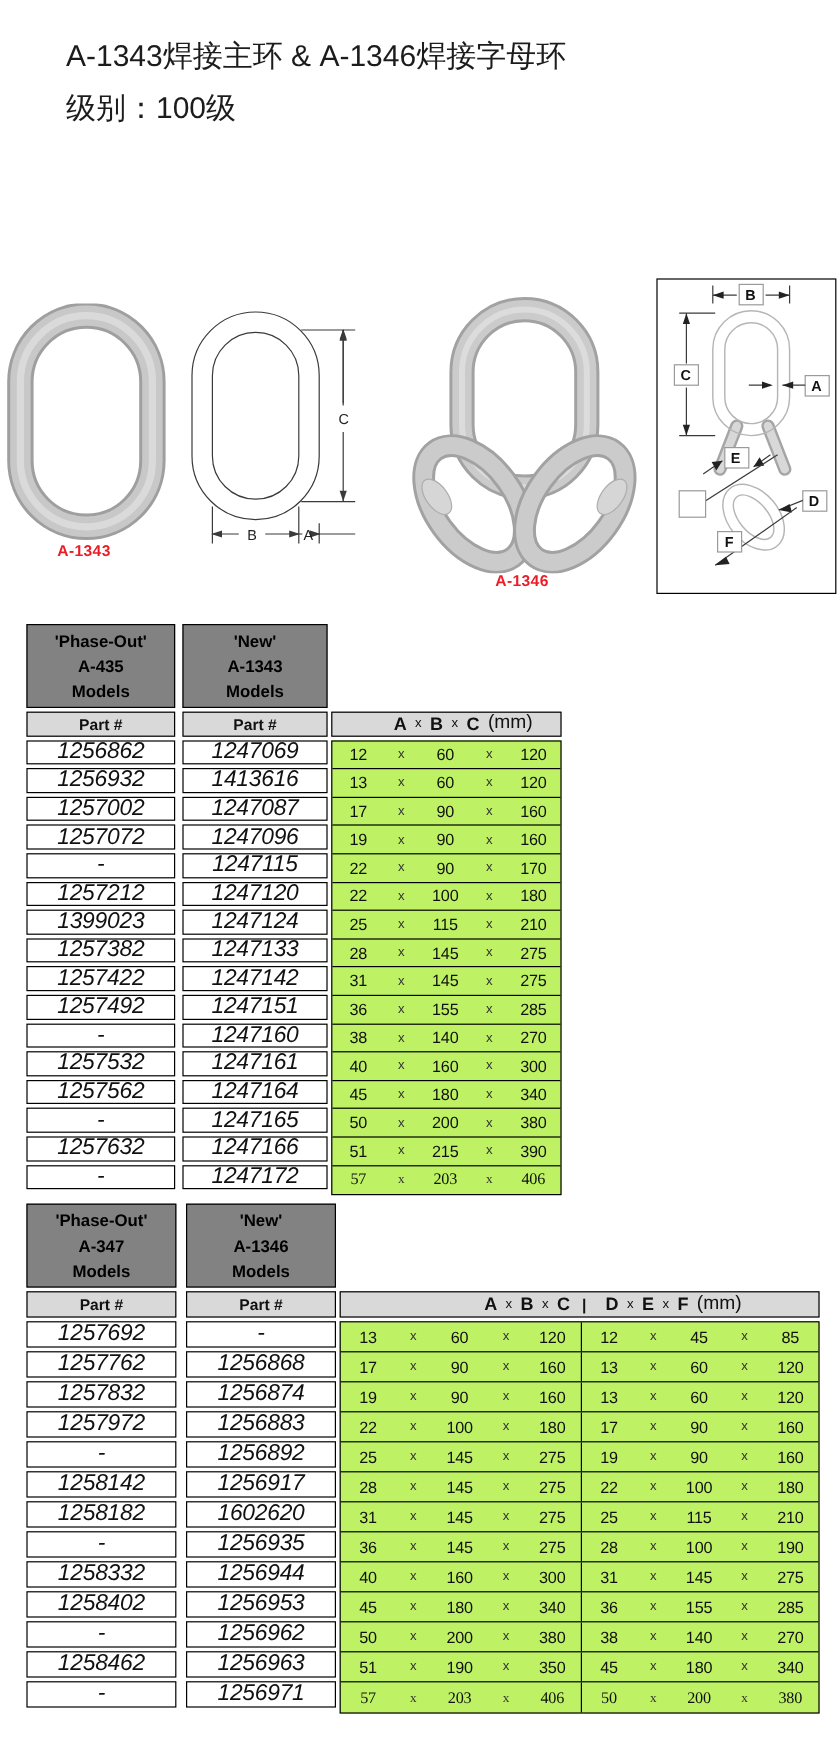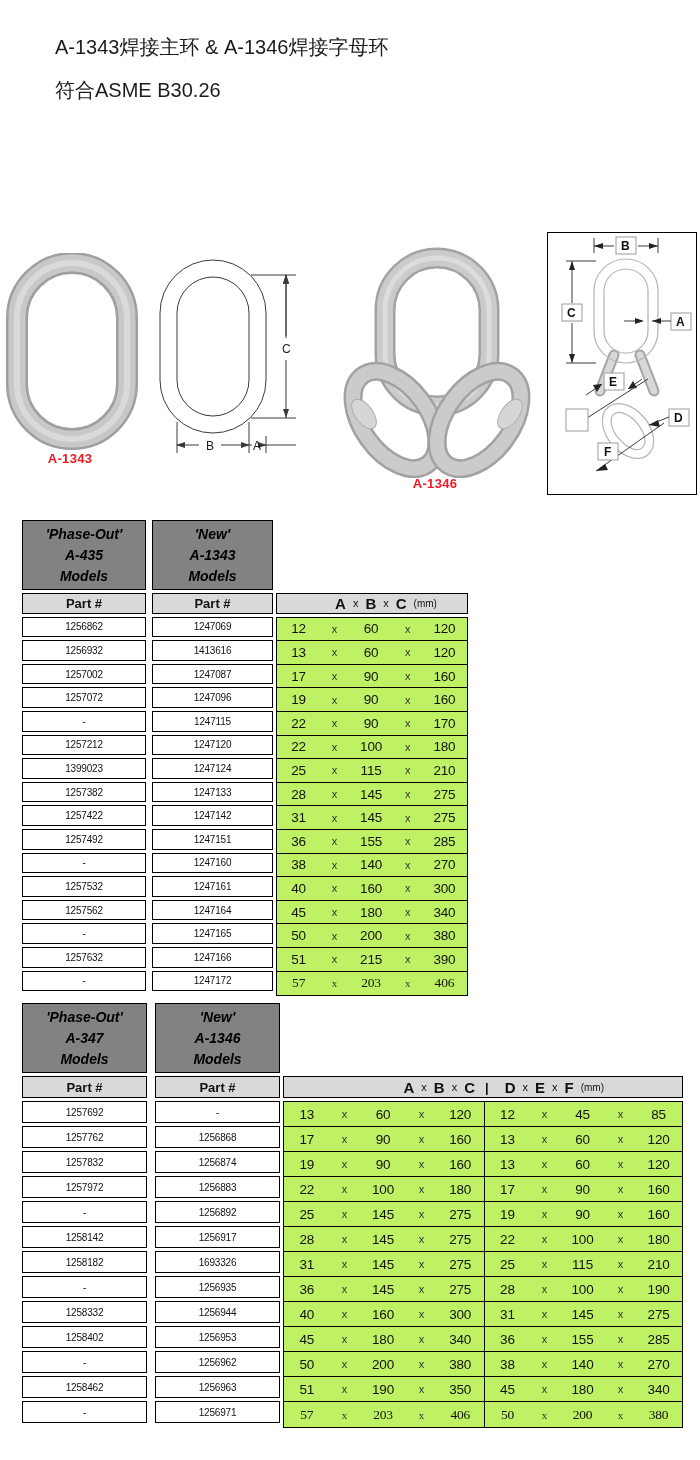--- a/index.html
+++ b/index.html
@@ -3,21 +3,21 @@
 <meta charset="utf-8">
 <style>
   html,body{margin:0;padding:0;}
   body{
     width:700px;height:1460px;position:relative;background:#ffffff;
     font-family:"Liberation Sans","DejaVu Sans",sans-serif;color:#111;
     overflow:hidden;
   }
   
   .title-block{position:absolute;left:55px;top:26px;}
-  .title-line{font-size:20px;line-height:43px;color:#1c1c1c;white-space:nowrap;}
+  .title-line{font-size:25px;line-height:43px;color:#1c1c1c;white-space:nowrap;}
   
   .fig{position:absolute;}
   .fig-label{
     position:absolute;font-weight:bold;font-size:13px;letter-spacing:.3px;
     color:#ed1c24;text-align:center;
   }
   .diagram-frame{
     position:absolute;left:547px;top:232px;width:148px;height:261px;
     border:1px solid #000;background:#fff;
   }
@@ -31,70 +31,70 @@
   #table1 .b-dims{width:192px;margin-left:3px;}
   #table2 .b-old{width:125px;}
   #table2 .b-new{width:125px;margin-left:8px;}
   #table2 .b-dims{width:400px;margin-left:3px;}
   .cellbox{
     box-sizing:border-box;border:1px solid #000;background:#fff;
     display:flex;align-items:center;justify-content:center;
   }
   .model-header{
     height:var(--hdrh);margin-bottom:3px;background:var(--hdr-dark,#828282);
-    flex-direction:column;font-weight:bold;font-size:14px;line-height:21px;color:#000;font-style:italic;
+    flex-direction:column;font-weight:bold;font-size:14px;line-height:21px;color:#000;
   }
   .spacer{height:calc(var(--hdrh) + 3px);}
   .part-head,.dims-head{
     height:calc(var(--pitch) - 3px);margin-bottom:3px;
     background:var(--hdr-light,#d9d9d9);font-weight:bold;font-size:13px;
   }
   .part-cell{
     height:calc(var(--pitch) - 3px);margin-bottom:3px;
-    font-size:10px;letter-spacing:-0.2px;
+    font-size:19px;letter-spacing:-0.2px;font-style:italic;
   }
   .dims-grid{border:1px solid #000;background:#bef264;}
   .dim-row{
     box-sizing:border-box;height:var(--pitch);border-bottom:1px solid #000;
     display:flex;align-items:stretch;
   }
   .dim-row:last-child{border-bottom:none;font-family:Liberation Serif, serif;}
   .dim-cells{
     flex:1;display:grid;grid-template-columns:1.15fr .75fr 1.2fr .75fr 1.2fr;
     align-items:center;text-align:center;
   }
   .dim-cells .num{font-size:13.5px;letter-spacing:-0.2px;color:#111;}
   .dim-cells .sep{font-size:11px;color:#333;}
   .half-abc{width:201px;border-right:1px solid #000;box-sizing:border-box;display:flex;}
   .half-def{flex:1;display:flex;}
   
   .dims-head{justify-content:center;gap:7px;}
   .dims-head .ltr{font-weight:bold;font-size:15px;}
   .dims-head .sx{font-weight:normal;font-size:11px;}
-  .dims-head .unit{font-weight:normal;font-size:10px;}
+  .dims-head .unit{font-weight:normal;font-size:16px;}
   #table1 .dims-head{padding-left:28px;justify-content:center;}
   .dh2{display:flex;align-items:center;gap:0;justify-content:flex-start;padding:0;}
   .dh2 .grp{display:flex;align-items:center;gap:7px;}
   .dh2 .g-abc{width:201px;justify-content:flex-end;padding-right:10px;box-sizing:border-box;}
   .dh2 .g-def{flex:1;justify-content:flex-start;padding-left:16px;box-sizing:border-box;}
   .dh2 .bar{font-weight:bold;font-size:13px;}
   
   .photoline{fill:none;}
   .thin{stroke:#3a3a3a;stroke-width:1;fill:none;}
   .gray-outline{stroke:#b5b5b5;stroke-width:1.2;fill:none;}
   .lblbox{fill:#ffffff;stroke:#9a9a9a;stroke-width:1;}
   .lbltxt{font-family:"Liberation Sans",sans-serif;font-weight:bold;font-size:12px;fill:#111;}
   .dimtxt{font-family:"Liberation Sans",sans-serif;font-size:12px;fill:#222;}
 </style>
 </head>
 <body style="--hdr-dark: #828282; --hdr-light: #d9d9d9;">
 
 <div class="title-block">
   <div class="title-line">A-1343焊接主环 &amp; A-1346焊接字母环</div>
-  <div class="title-line">符合ASME B30.26</div>
+  <div class="title-line">级别：100级</div>
 </div>
 
 <svg class="fig" style="left:5px;top:253px;" width="150" height="200" viewBox="0 0 150 200">
   <rect class="photoline" x="12" y="10" width="110" height="176" rx="55" stroke="#9f9f9f" stroke-width="22"></rect>
   <rect class="photoline" x="12" y="10" width="110" height="176" rx="55" stroke="#c8c8c8" stroke-width="17"></rect>
   <rect class="photoline" x="12" y="10" width="110" height="176" rx="55" stroke="#dadada" stroke-width="6"></rect>
 </svg>
 <div class="fig-label" style="left: 25px; top: 451px; width: 90px; color: rgb(237, 28, 36);">A-1343</div>
 
 <svg class="fig" style="left:155px;top:248px;" width="150" height="215" viewBox="0 0 150 215">
@@ -451,21 +451,21 @@
       <span>Models</span>
     </div>
     <div class="cellbox part-head">Part #</div>
     <div id="t2-new-rows">
         <div class="cellbox part-cell">-</div>
         <div class="cellbox part-cell">1256868</div>
         <div class="cellbox part-cell">1256874</div>
         <div class="cellbox part-cell">1256883</div>
         <div class="cellbox part-cell">1256892</div>
         <div class="cellbox part-cell">1256917</div>
-        <div class="cellbox part-cell">1693326</div>
+        <div class="cellbox part-cell">1602620</div>
         <div class="cellbox part-cell">1256935</div>
         <div class="cellbox part-cell">1256944</div>
         <div class="cellbox part-cell">1256953</div>
         <div class="cellbox part-cell">1256962</div>
         <div class="cellbox part-cell">1256963</div>
         <div class="cellbox part-cell">1256971</div>
       </div>
   </div>
   <div class="block b-dims">
     <div class="spacer"></div>

